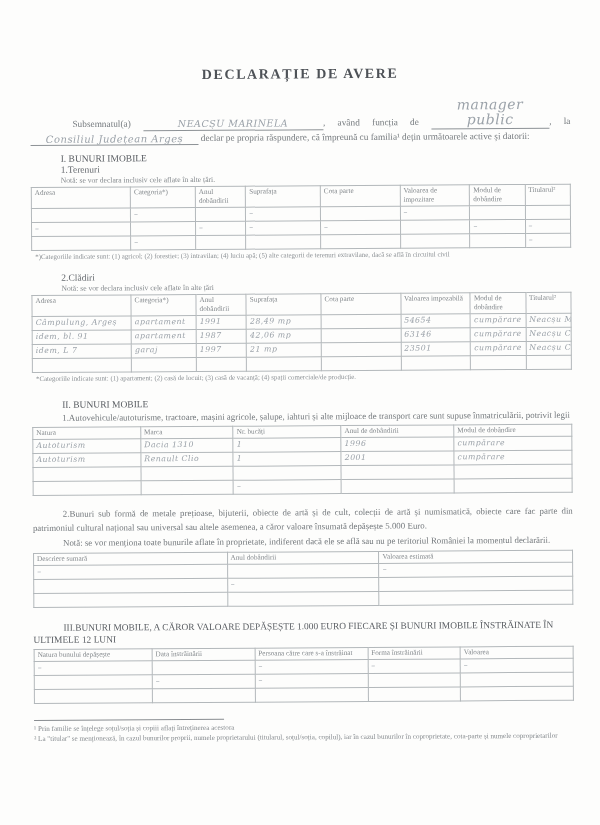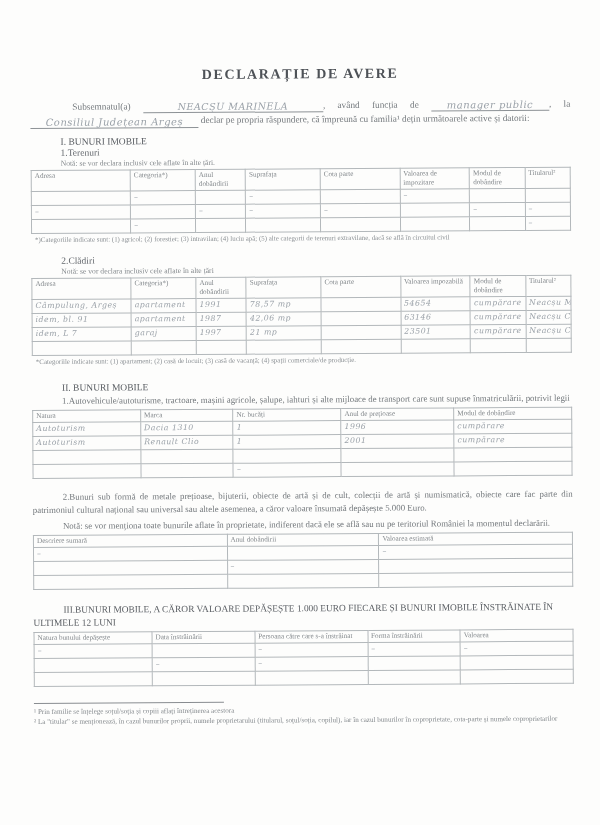--- a/index.html
+++ b/index.html
@@ -16,21 +16,21 @@
   .intro{font-size:9.3px;line-height:1.55;text-align:justify;margin:0 0 8px 0;text-indent:42px;color:#74797d;}
   .uline{
     display:inline-block;text-indent:0;border-bottom:1px solid #8d9296;
     text-align:center;vertical-align:bottom;line-height:1.1;
   }
   .hand{
     font-family:"DejaVu Serif", serif;font-style:italic;color:#9ba2a9;
     letter-spacing:0.5px;
   }
   .w-name{width:180px;font-size:9.5px;}
-  .w-func{width:118px;font-size:10px;}
+  .w-func{width:118px;font-size:14px;}
   .w-inst{width:168px;font-size:10px;}
   .h-sec{font-size:9.5px;color:#595d62;margin:6px 0 1px 30px;font-weight:normal;}
   .h-sub{font-size:9.5px;color:#64686d;margin:1px 0 1px 30px;}
   .note{font-size:7.6px;color:#83888c;margin:0 0 2px 30px;}
   table{width:100%;border-collapse:collapse;table-layout:fixed;margin:1px 0 2px 0;}
   th,td{border:1px solid #b3b8bb;padding:1px 3px;vertical-align:top;overflow:hidden;}
   th{font-weight:normal;text-align:left;font-size:7.2px;color:#83888c;line-height:1.25;}
   td{font-size:7.8px;height:11px;white-space:nowrap;}
   td.hand{text-align:left;}
   .t8 th:nth-child(1){width:19%}.t8 th:nth-child(2){width:12%}
@@ -137,21 +137,21 @@
             <th>Valoarea impozabilă</th>
             <th>Modul de dobândire</th>
             <th>Titularul²</th>
           </tr>
         </thead>
         <tbody>
           <tr>
             <td class="hand">Câmpulung, Argeș</td>
             <td class="hand">apartament</td>
             <td class="hand">1991</td>
-            <td class="hand">78,57 mp</td>
+            <td class="hand">28,49 mp</td>
             <td class="hand"></td>
             <td class="hand">54654</td>
             <td class="hand">cumpărare</td>
             <td class="hand">Neacșu M.</td>
           </tr>
           <tr>
             <td class="hand">idem, bl. 91</td>
             <td class="hand">apartament</td>
             <td class="hand">1987</td>
             <td class="hand">42,06 mp</td>
@@ -187,21 +187,21 @@
     <div class="gap-s"></div>
     <div class="h-sec" style="margin-left:30px">II. BUNURI MOBILE</div>
     <p class="para">1.Autovehicule/autoturisme, tractoare, mașini agricole, șalupe, iahturi și alte mijloace de transport care sunt supuse înmatriculării, potrivit legii</p>
 
     <table class="t5a">
         <thead>
           <tr>
             <th>Natura</th>
             <th>Marca</th>
             <th>Nr. bucăți</th>
-            <th>Anul de prețioase</th>
+            <th>Anul de dobândirii</th>
             <th>Modul de dobândire</th>
           </tr>
         </thead>
         <tbody>
           <tr>
             <td class="hand">Autoturism</td>
             <td class="hand">Dacia 1310</td>
             <td class="hand">1</td>
             <td class="hand">1996</td>
             <td class="hand">cumpărare</td>

